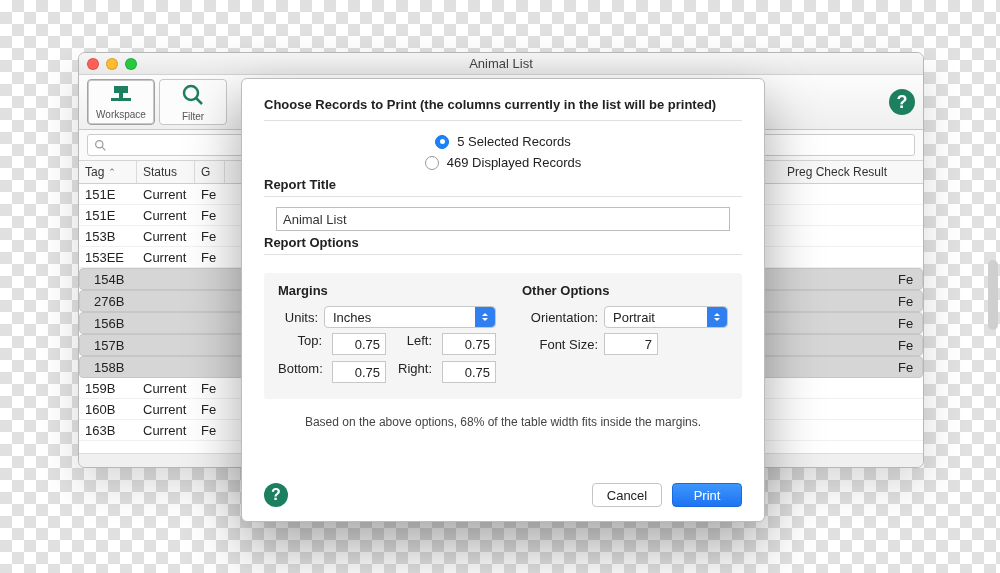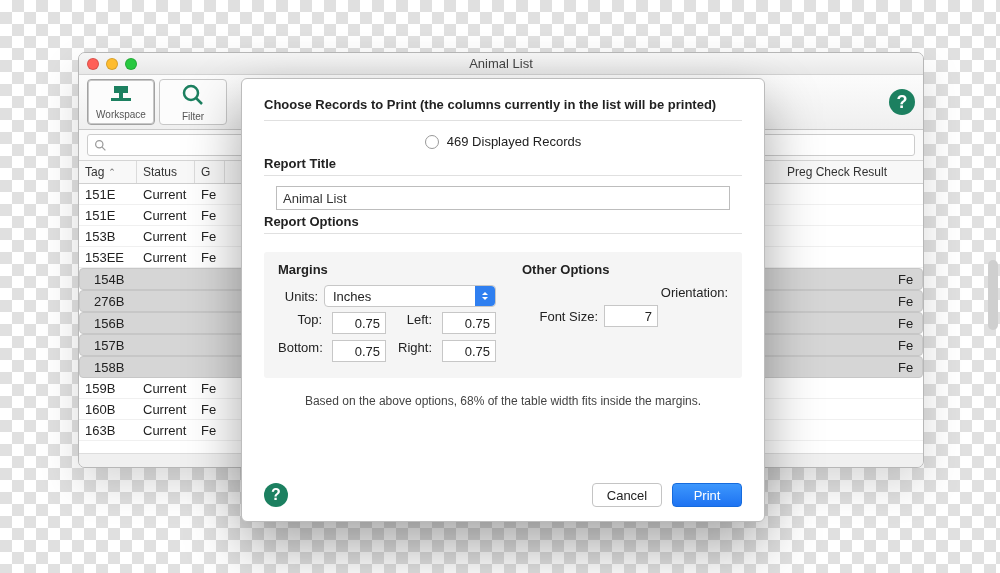--- a/index.html
+++ b/index.html
@@ -289,20 +289,24 @@
   <div class="hscroll"></div>
 </div>
 
 <div class="scrollbar-stub"></div>
 
 <div class="dialog">
   <div class="dlg-head">Choose Records to Print (the columns currently in the list will be printed)</div>
   <div class="dlg-sep"></div>
 
   <div class="radiorow">
+    <span class="radio checked"></span>
+    <span>5 Selected Records</span>
+  </div>
+  <div class="radiorow">
     <span class="radio"></span>
     <span>469 Displayed Records</span>
   </div>
 
   <div class="subhead">Report Title</div>
   <div class="dlg-sep"></div>
   <div style="padding:0 12px">
     <div class="textinput">
       <span>Animal List</span>
     </div>
@@ -343,20 +347,29 @@
         <div class="numin">
             <span>0.75</span>
           </div>
       </div>
     </div>
 
     <div class="optcol">
       <div class="oh">Other Options</div>
       <div class="lblrow">
         <span class="lbl" style="width:76px">Orientation:</span>
+        <div class="sel">
+          <span>Portrait</span>
+          <span class="chev">
+              <svg viewBox="0 0 10 10">
+                <polygon points="2,4 8,4 5,1"></polygon>
+                <polygon points="2,6 8,6 5,9"></polygon>
+              </svg>
+            </span>
+        </div>
       </div>
       <div class="lblrow">
         <span class="lbl" style="width:76px">Font Size:</span>
         <div class="numin" style="width:54px">
             <span>7</span>
           </div>
         <span style="flex:1"></span>
       </div>
     </div>
   </div>

